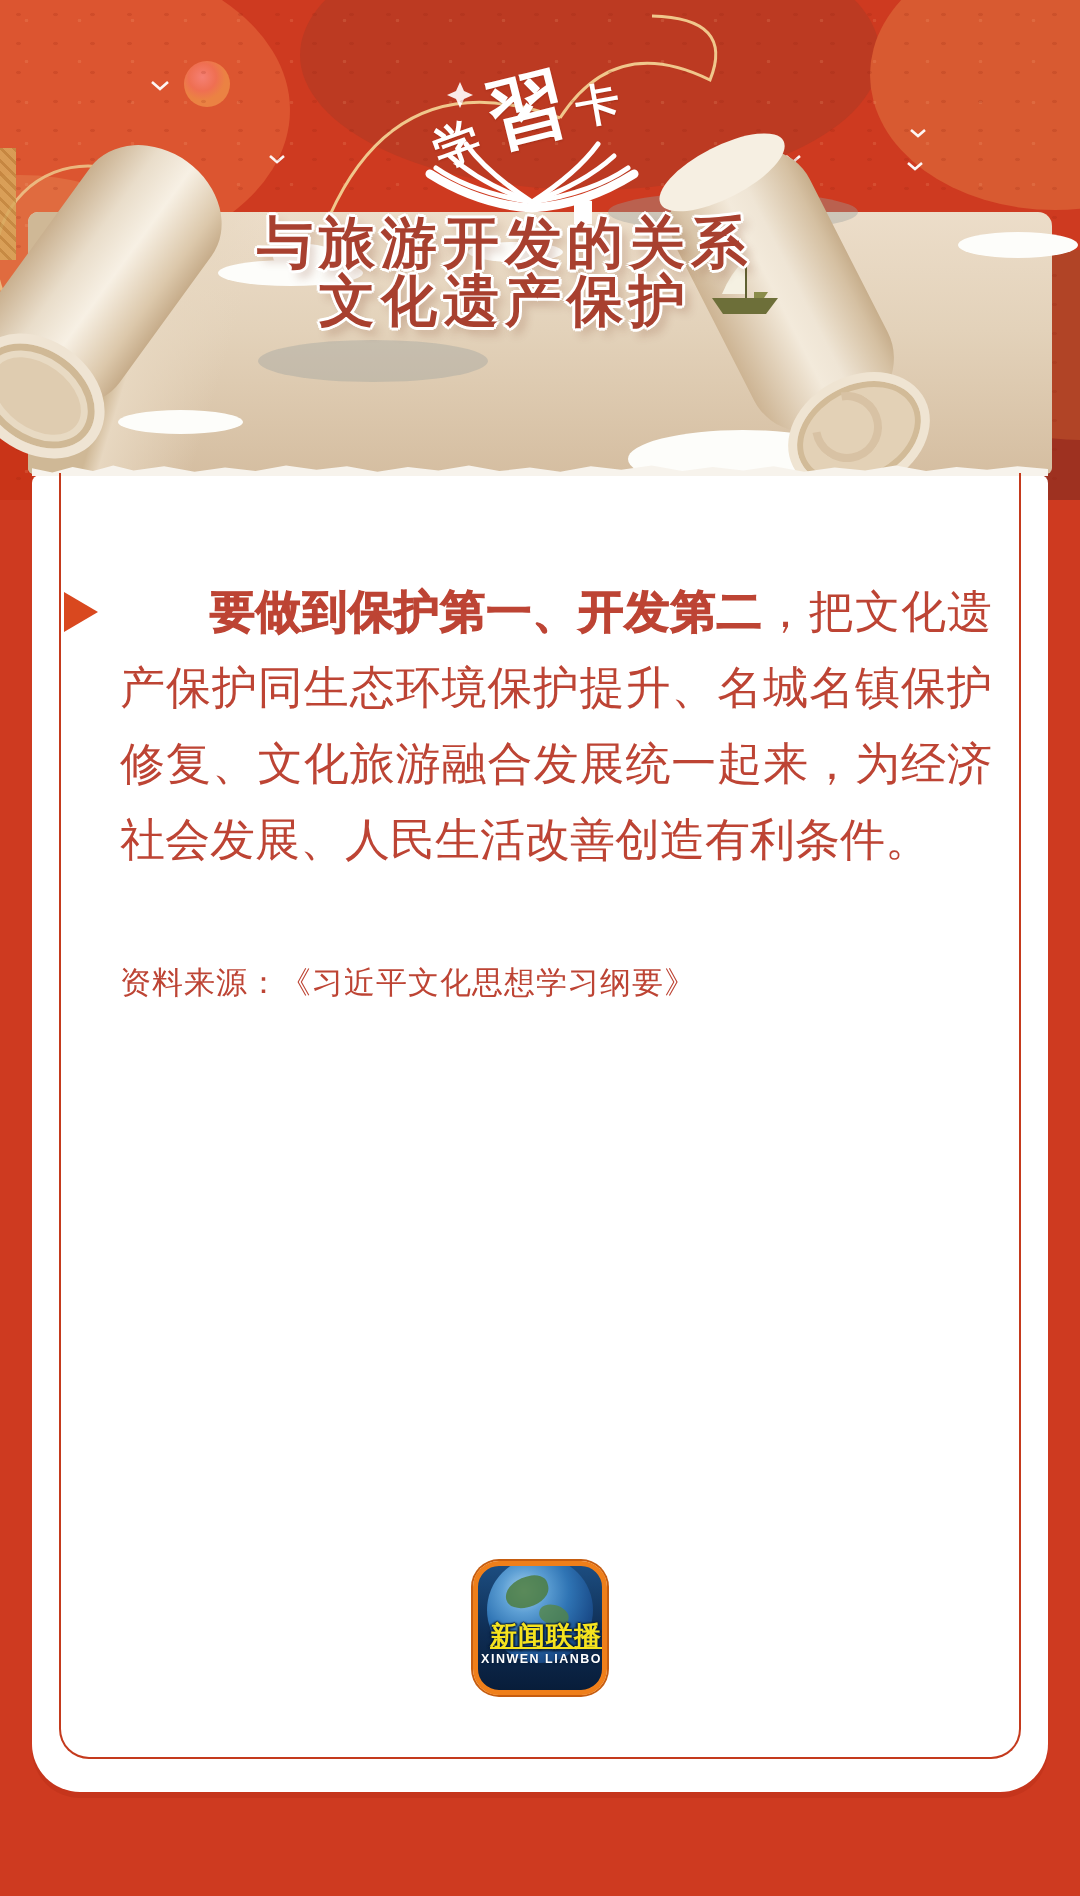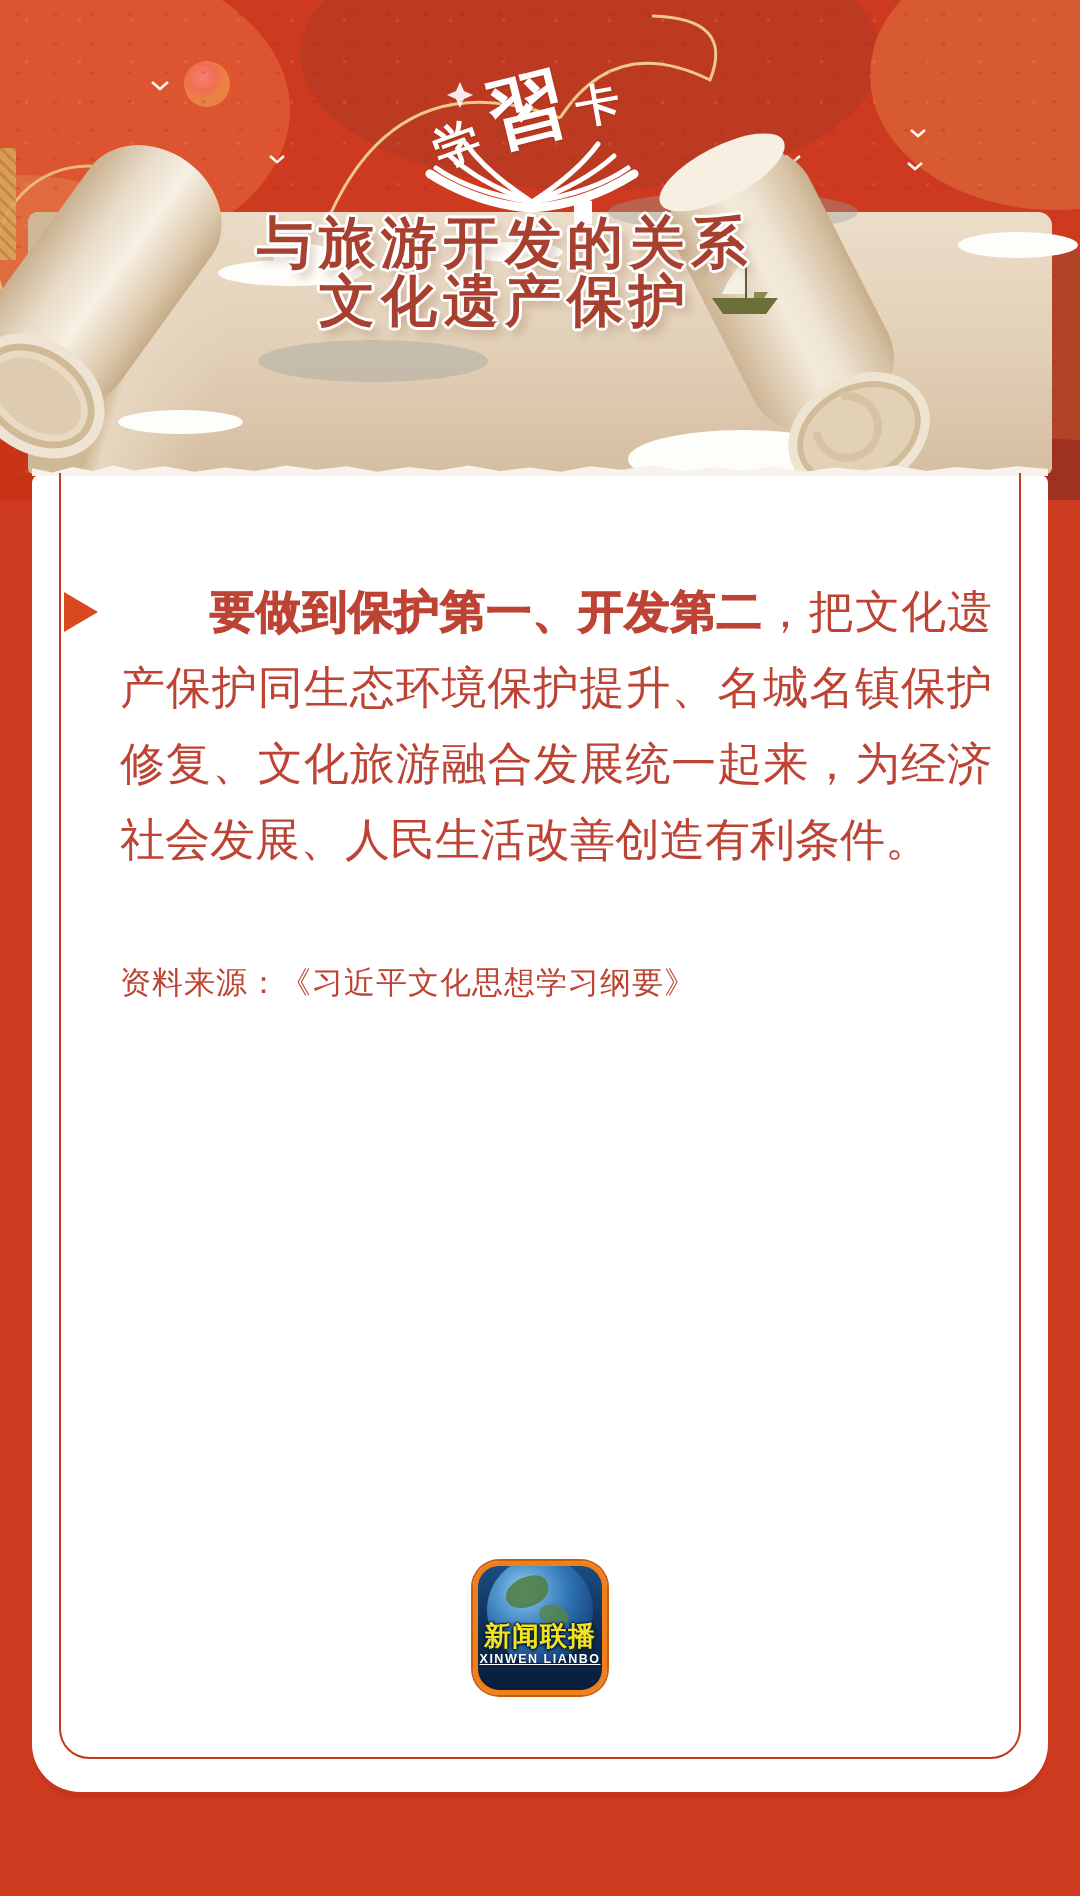--- a/index.html
+++ b/index.html
@@ -77,24 +77,24 @@
   
   .logo{position:absolute;left:50%;top:1086px;transform:translateX(-50%);width:124px;height:124px;
     border-radius:26px;border:5px solid #ef7f1a;overflow:hidden;
     background:linear-gradient(180deg,#1c4d80 0%,#0e2c52 55%,#081d3a 100%);box-shadow:0 0 0 2px #c65d10;}
   .earth{position:absolute;left:9px;top:-9px;width:106px;height:106px;border-radius:50%;
     background:radial-gradient(circle at 35% 32%,#a9d3ef 0%,#5d9fd4 22%,#2f74b4 45%,#1b4e8c 70%,#0d2d57 100%);}
   .earth::before{content:"";position:absolute;left:18px;top:20px;width:44px;height:30px;border-radius:60% 40% 55% 45%;
     background:#4c7d3f;opacity:.85;transform:rotate(-15deg);}
   .earth::after{content:"";position:absolute;left:52px;top:48px;width:30px;height:20px;border-radius:50% 60% 40% 55%;
     background:#55853f;opacity:.75;transform:rotate(12deg);}
-  .logo-cn{position:absolute;left:0;width:100%;top:52px;text-align:center;font-size:27px;font-weight:700;
-    color:#f5e31e;letter-spacing:1px;text-shadow:0 2px 2px #08203f,0 -1px 1px #08203f,2px 0 2px #08203f,-2px 0 2px #08203f;}
-  .logo-en{position:absolute;left:0;width:100%;top:86px;text-align:center;font-size:12.5px;font-weight:700;
-    color:#fff;letter-spacing:1.5px;text-shadow:0 1px 2px #08203f;text-decoration:underline;}
+  .logo-cn{position:absolute;left:0;width:100%;top:52px;text-align:right;font-size:27px;font-weight:700;
+    color:#f5e31e;letter-spacing:1px;text-shadow:0 2px 2px #08203f,0 -1px 1px #08203f,2px 0 2px #08203f,-2px 0 2px #08203f;text-decoration:underline;}
+  .logo-en{position:absolute;left:0;width:100%;top:86px;text-align:right;font-size:12.5px;font-weight:700;
+    color:#fff;letter-spacing:1.5px;text-shadow:0 1px 2px #08203f;}
 </style>
 </head>
 <body>
 
 <div class="stage">
 
   <svg class="sky" viewBox="0 0 1080 500" preserveAspectRatio="none">
     <defs>
       <radialGradient id="sungrad" cx="40%" cy="35%">
         <stop offset="0%" stop-color="#f58074"></stop>

